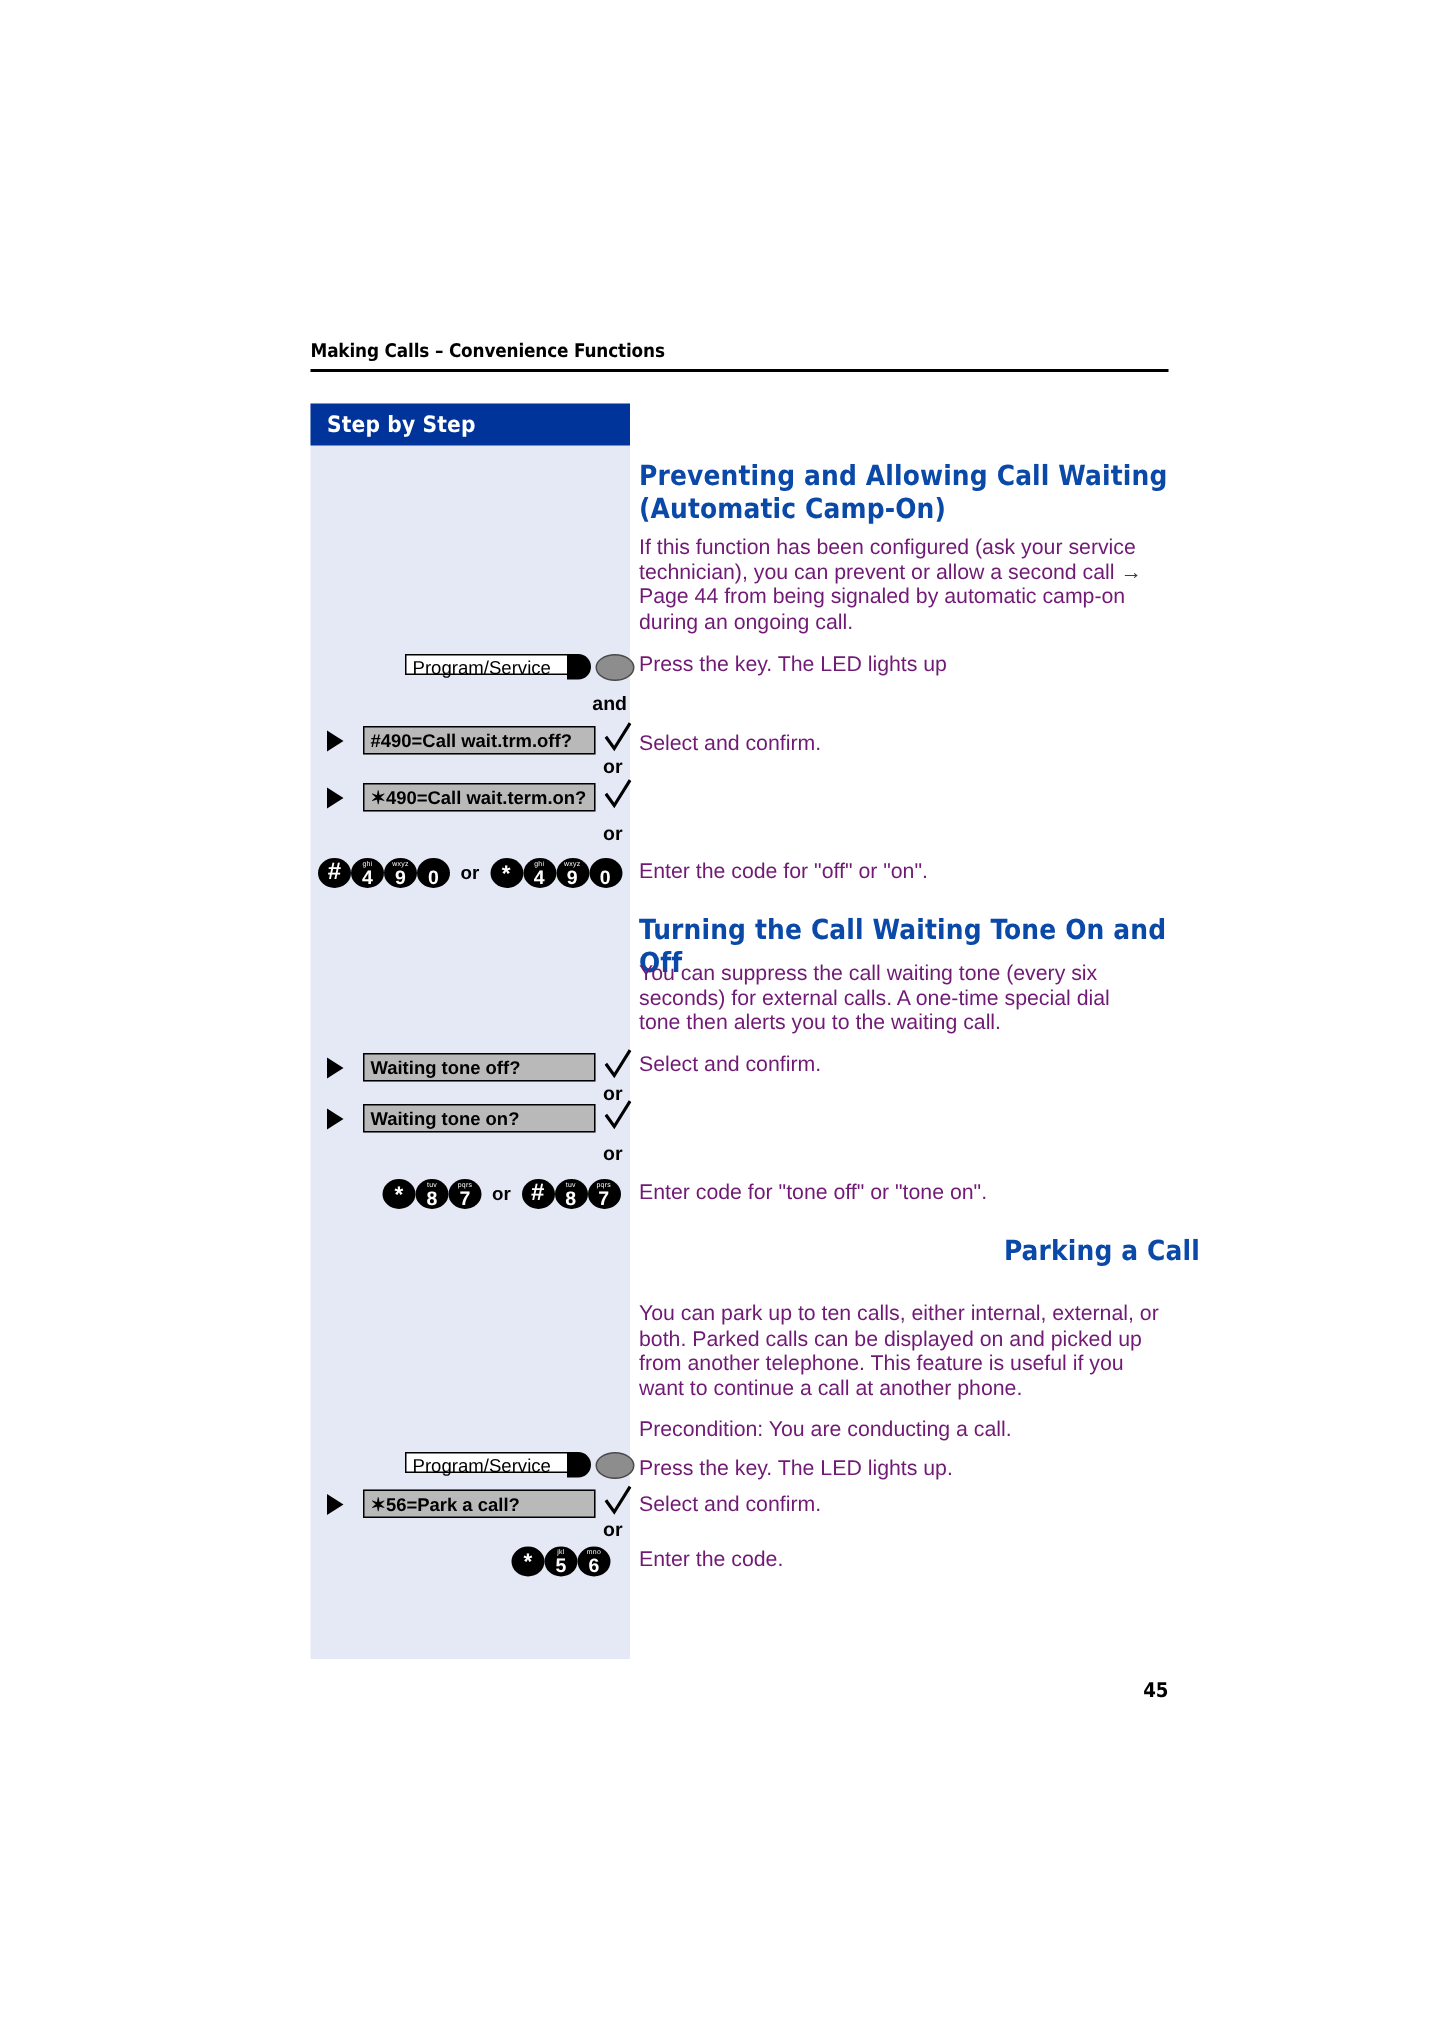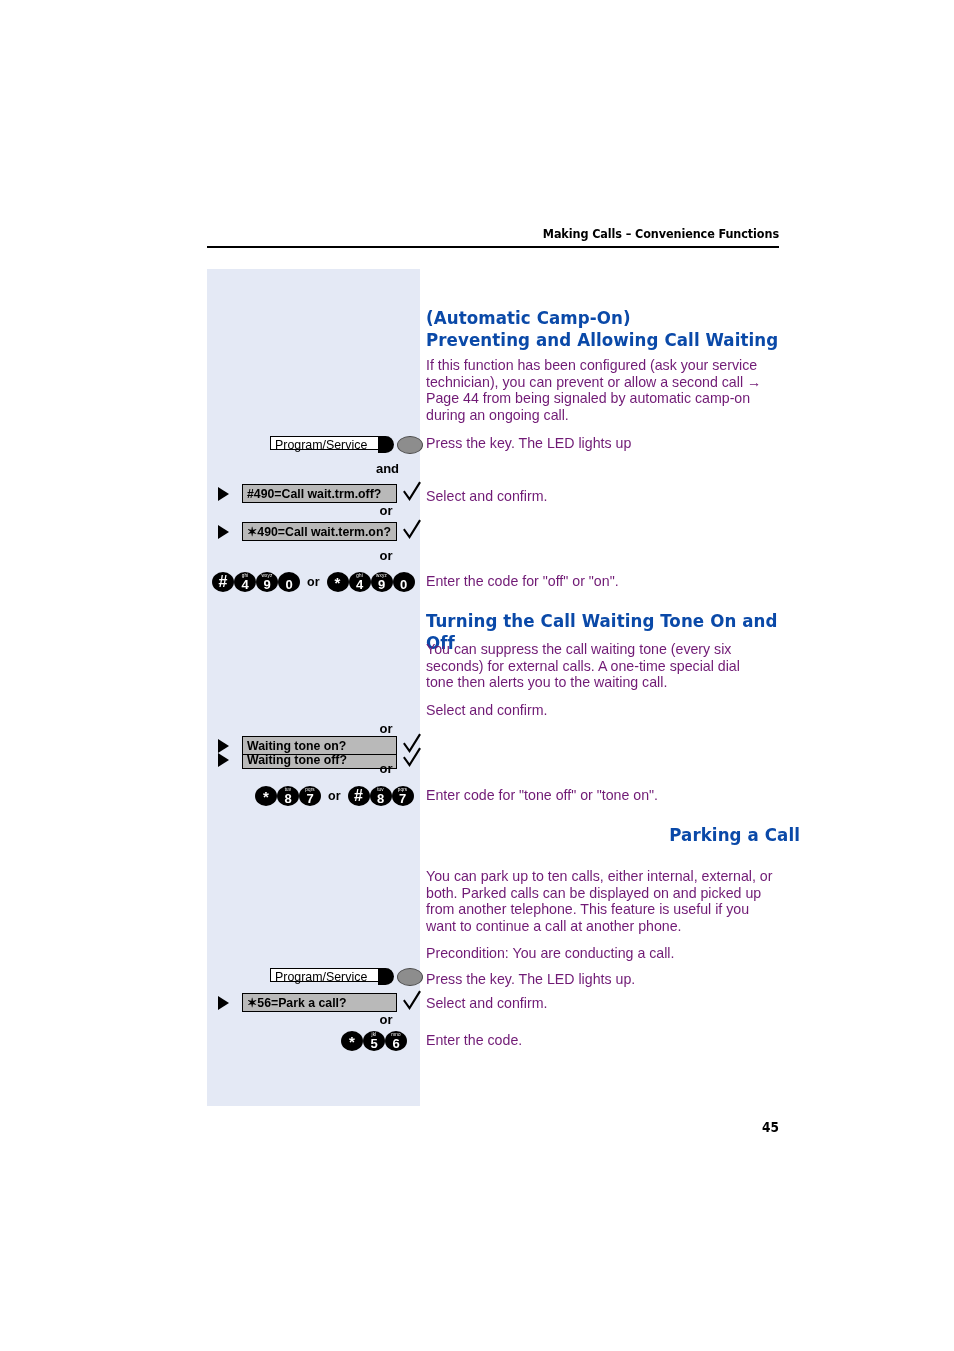--- a/index.html
+++ b/index.html
@@ -15,21 +15,21 @@
     color: #000000;
     overflow: hidden;
   }
 
   
   #running-header {
     position: absolute;
     left: 207px;
     top: 226px;
     width: 572px;
-    text-align: right;
+    text-align: left;
     font-family: "DejaVu Sans Condensed", "Liberation Sans Narrow", "Liberation Sans", sans-serif;
     font-weight: bold;
     font-size: 12.5px;
     letter-spacing: -0.1px;
     color: #000;
   }
   #header-rule {
     position: absolute;
     left: 207px;
     top: 246px;
@@ -175,21 +175,21 @@
     height: 22px;
   }
 
   
   .conj {
     position: absolute;
     font-size: 13px;
     font-weight: bold;
     color: #000;
     font-family: "Liberation Sans", sans-serif;
-    text-align: center;
+    text-align: right;
   }
 
   
   .keyrow { position: absolute; height: 22px; white-space: nowrap; }
   .key {
     display: inline-block;
     position: relative;
     width: 22px;
     height: 20px;
     border-radius: 50%;
@@ -266,20 +266,23 @@
     color: #000;
   }
 </style>
 </head>
 <body>
 
 <div id="running-header">Making Calls – Convenience Functions</div>
 <div id="header-rule"></div>
 
 <div id="sidebar">
+  <div id="sidebar-header">
+    <span>Step by Step</span>
+  </div>
 
   <div class="fnkey" style="left:63px; top:167px; width:148px;">
     <div class="label-box" style="left:0; width:113px;">
       <span>Program/Service</span>
     </div>
     <div class="knob" style="left:108px;"></div>
     <div class="led" style="left:127px; top:0px;"></div>
   </div>
 
   <div class="conj" style="left:150px; top:192px; width:61px;">and</div>
@@ -303,21 +306,21 @@
     <svg class="check" viewBox="0 0 18 22">
       <path d="M1.5 11 L6.5 18 L16.5 2" stroke="#000" stroke-width="2.1" fill="none" stroke-linecap="square"></path>
     </svg>
   </div>
   <div class="conj" style="left:150px; top:279px; width:58px;">or</div>
 
   <div class="keyrow" style="left:5px; top:303px;">
     <span class="key"><span class="sym-hash">#</span></span><span class="key"><span class="letters">ghi</span><span class="digit">4</span></span><span class="key"><span class="letters">wxyz</span><span class="digit">9</span></span><span class="key"><span class="digit">0</span></span><span class="or-inline">or</span><span class="key"><span class="sym">*</span></span><span class="key"><span class="letters">ghi</span><span class="digit">4</span></span><span class="key"><span class="letters">wxyz</span><span class="digit">9</span></span><span class="key"><span class="digit">0</span></span>
   </div>
 
-  <div class="disprow" style="left:11px; top:433px; width:202px;margin-top:48px;">
+  <div class="disprow" style="left:11px; top:433px; width:202px;">
     <div class="tri"></div>
     <div class="dispbox">
       <span>Waiting tone off?</span>
     </div>
     <svg class="check" viewBox="0 0 18 22">
       <path d="M1.5 11 L6.5 18 L16.5 2" stroke="#000" stroke-width="2.1" fill="none" stroke-linecap="square"></path>
     </svg>
   </div>
   <div class="conj" style="left:150px; top:452px; width:58px;">or</div>
 
@@ -356,22 +359,22 @@
   <div class="conj" style="left:150px; top:743px; width:58px;">or</div>
 
   <div class="keyrow" style="left:134px; top:762px;">
     <span class="key"><span class="sym">*</span></span><span class="key"><span class="letters">jkl</span><span class="digit">5</span></span><span class="key"><span class="letters">mno</span><span class="digit">6</span></span>
   </div>
 </div>
 
 <div id="content">
 
   <div class="h1 abs" style="left:0; top:38px; width:358px;">
+    <div>Preventing and Allowing Call Waiting</div>
     <div>(Automatic Camp-On)</div>
-    <div>Preventing and Allowing Call Waiting</div>
   </div>
 
   <div class="body-text abs" style="left:0; top:88px; width:356px;">If this function has been configured (ask your service technician), you can prevent or allow a second call → Page 44 from being signaled by automatic camp-on during an ongoing call.</div>
 
   <div class="body-text abs" style="left:0; top:166px; width:356px;">Press the key. The LED lights up</div>
 
   <div class="body-text abs" style="left:0; top:219px; width:356px;">Select and confirm.</div>
 
   <div class="body-text abs" style="left:0; top:304px; width:356px;">Enter the code for "off" or "on".</div>
 

